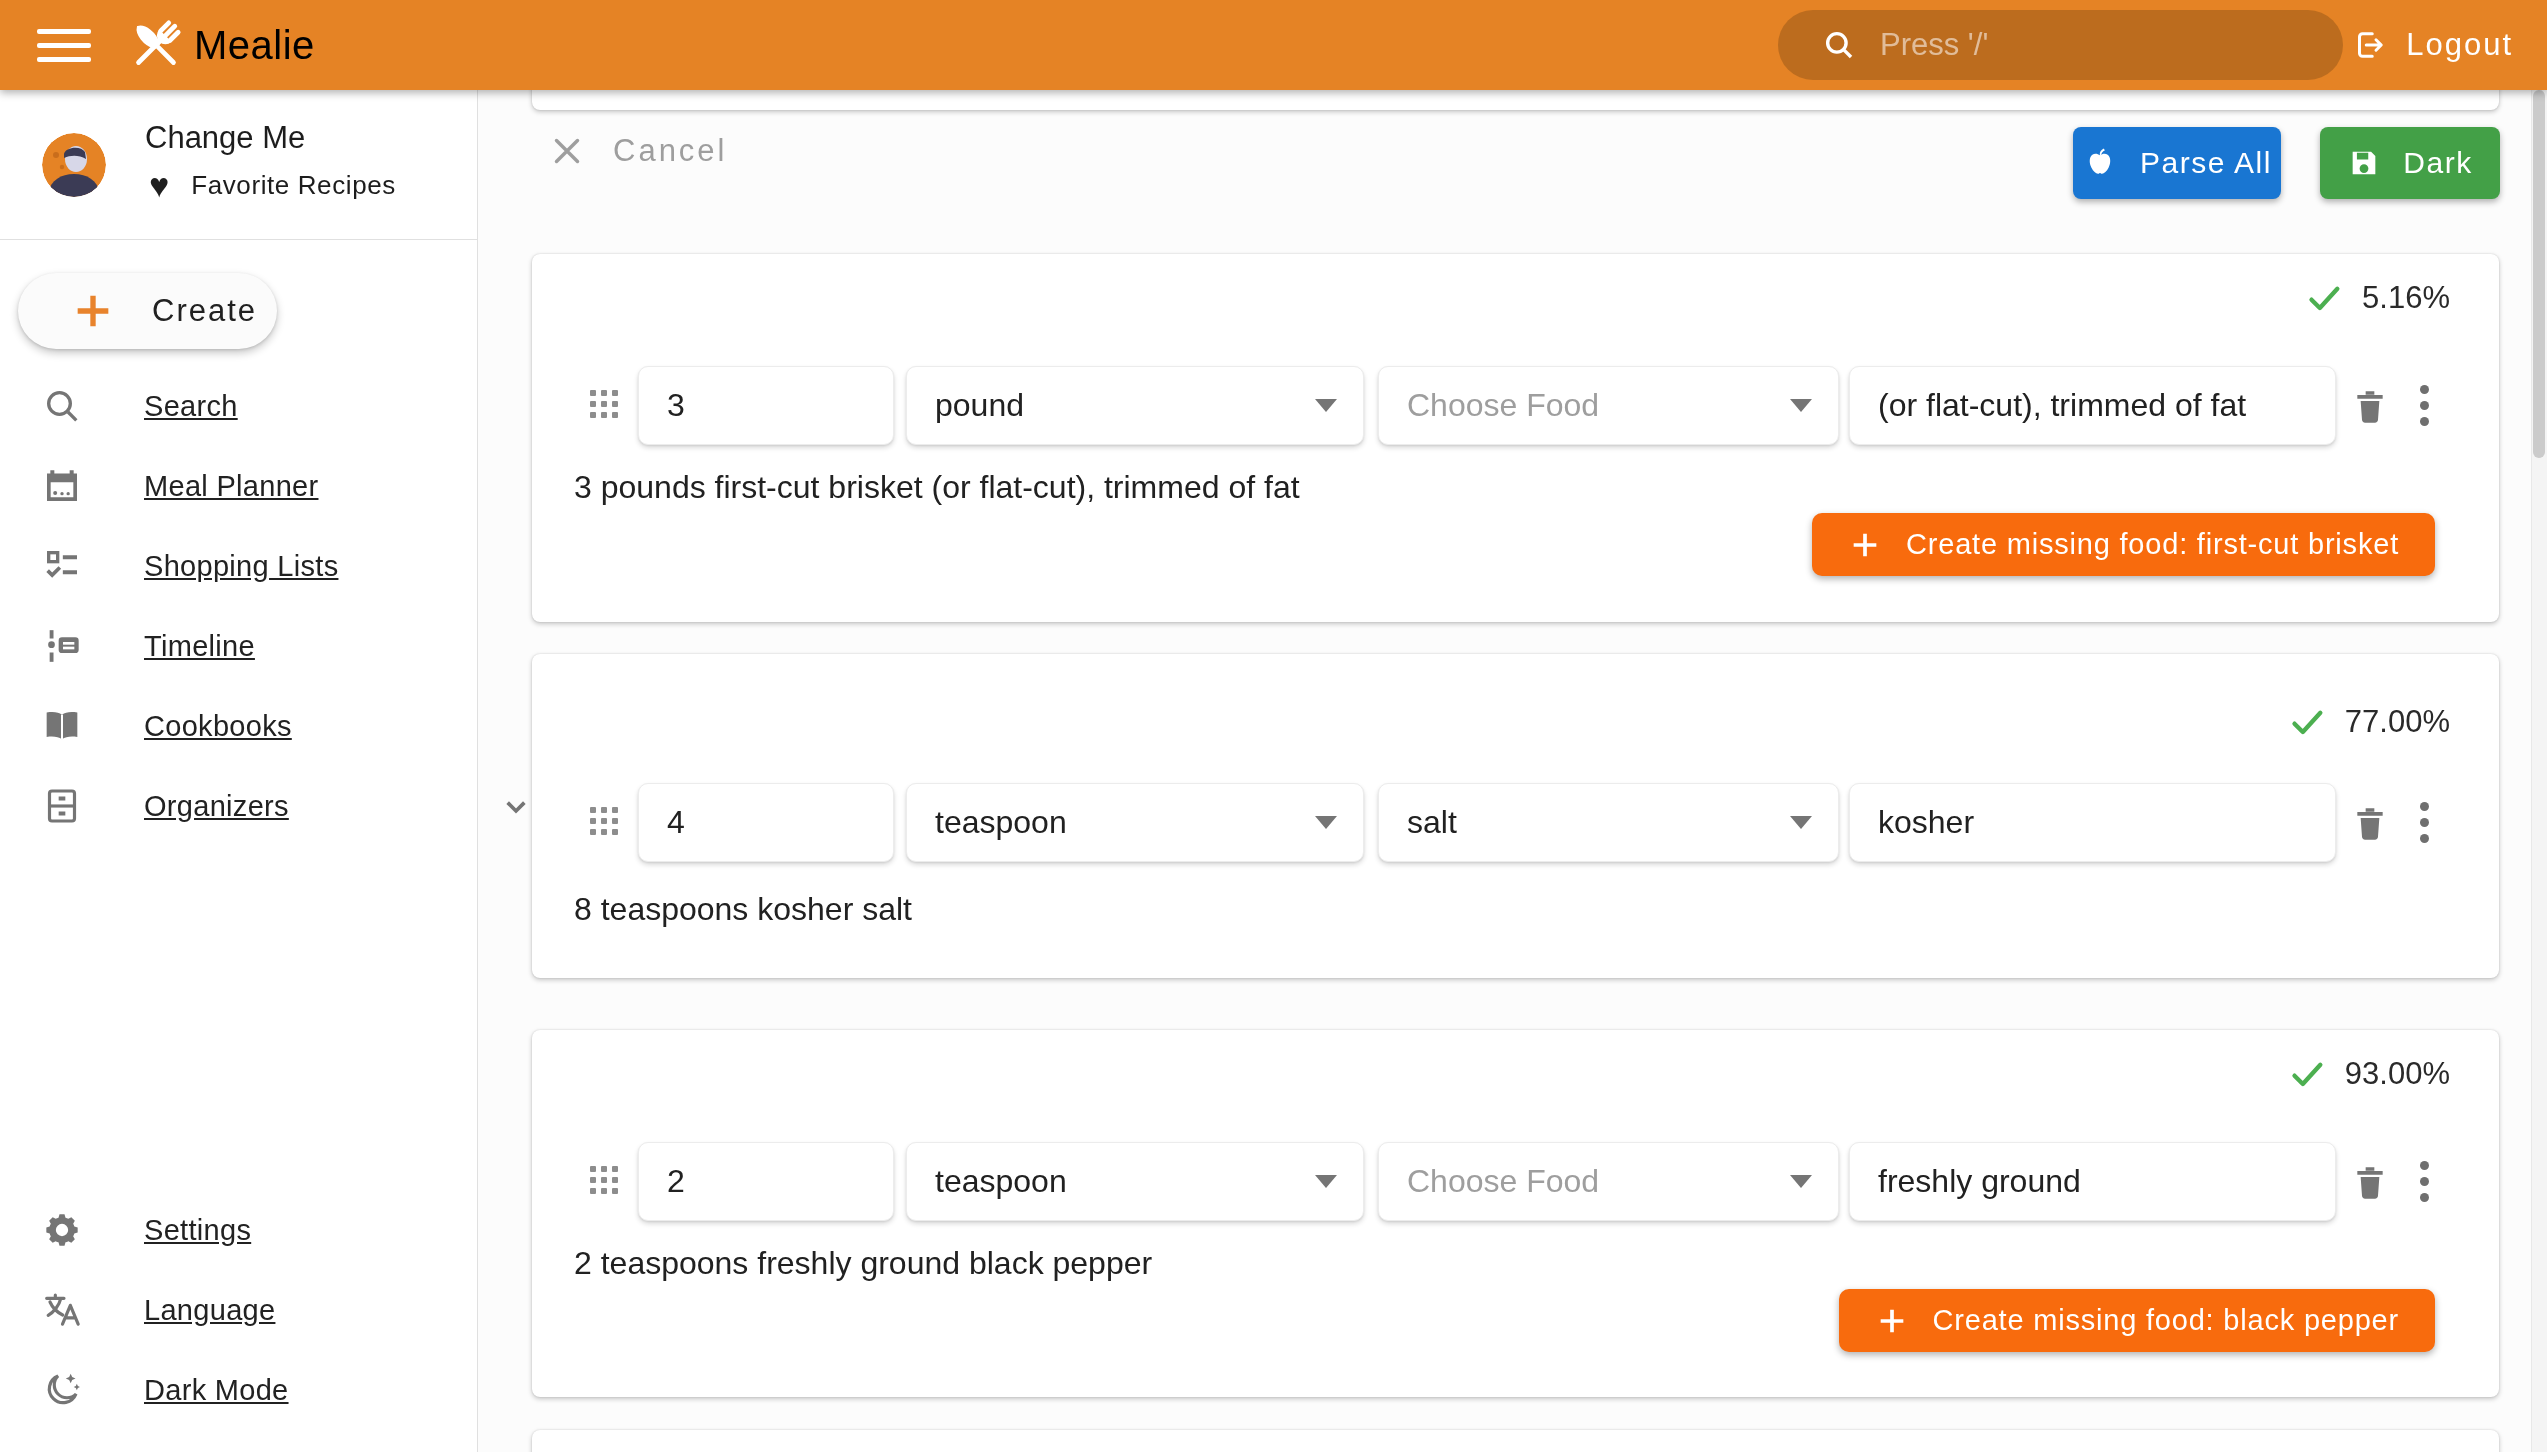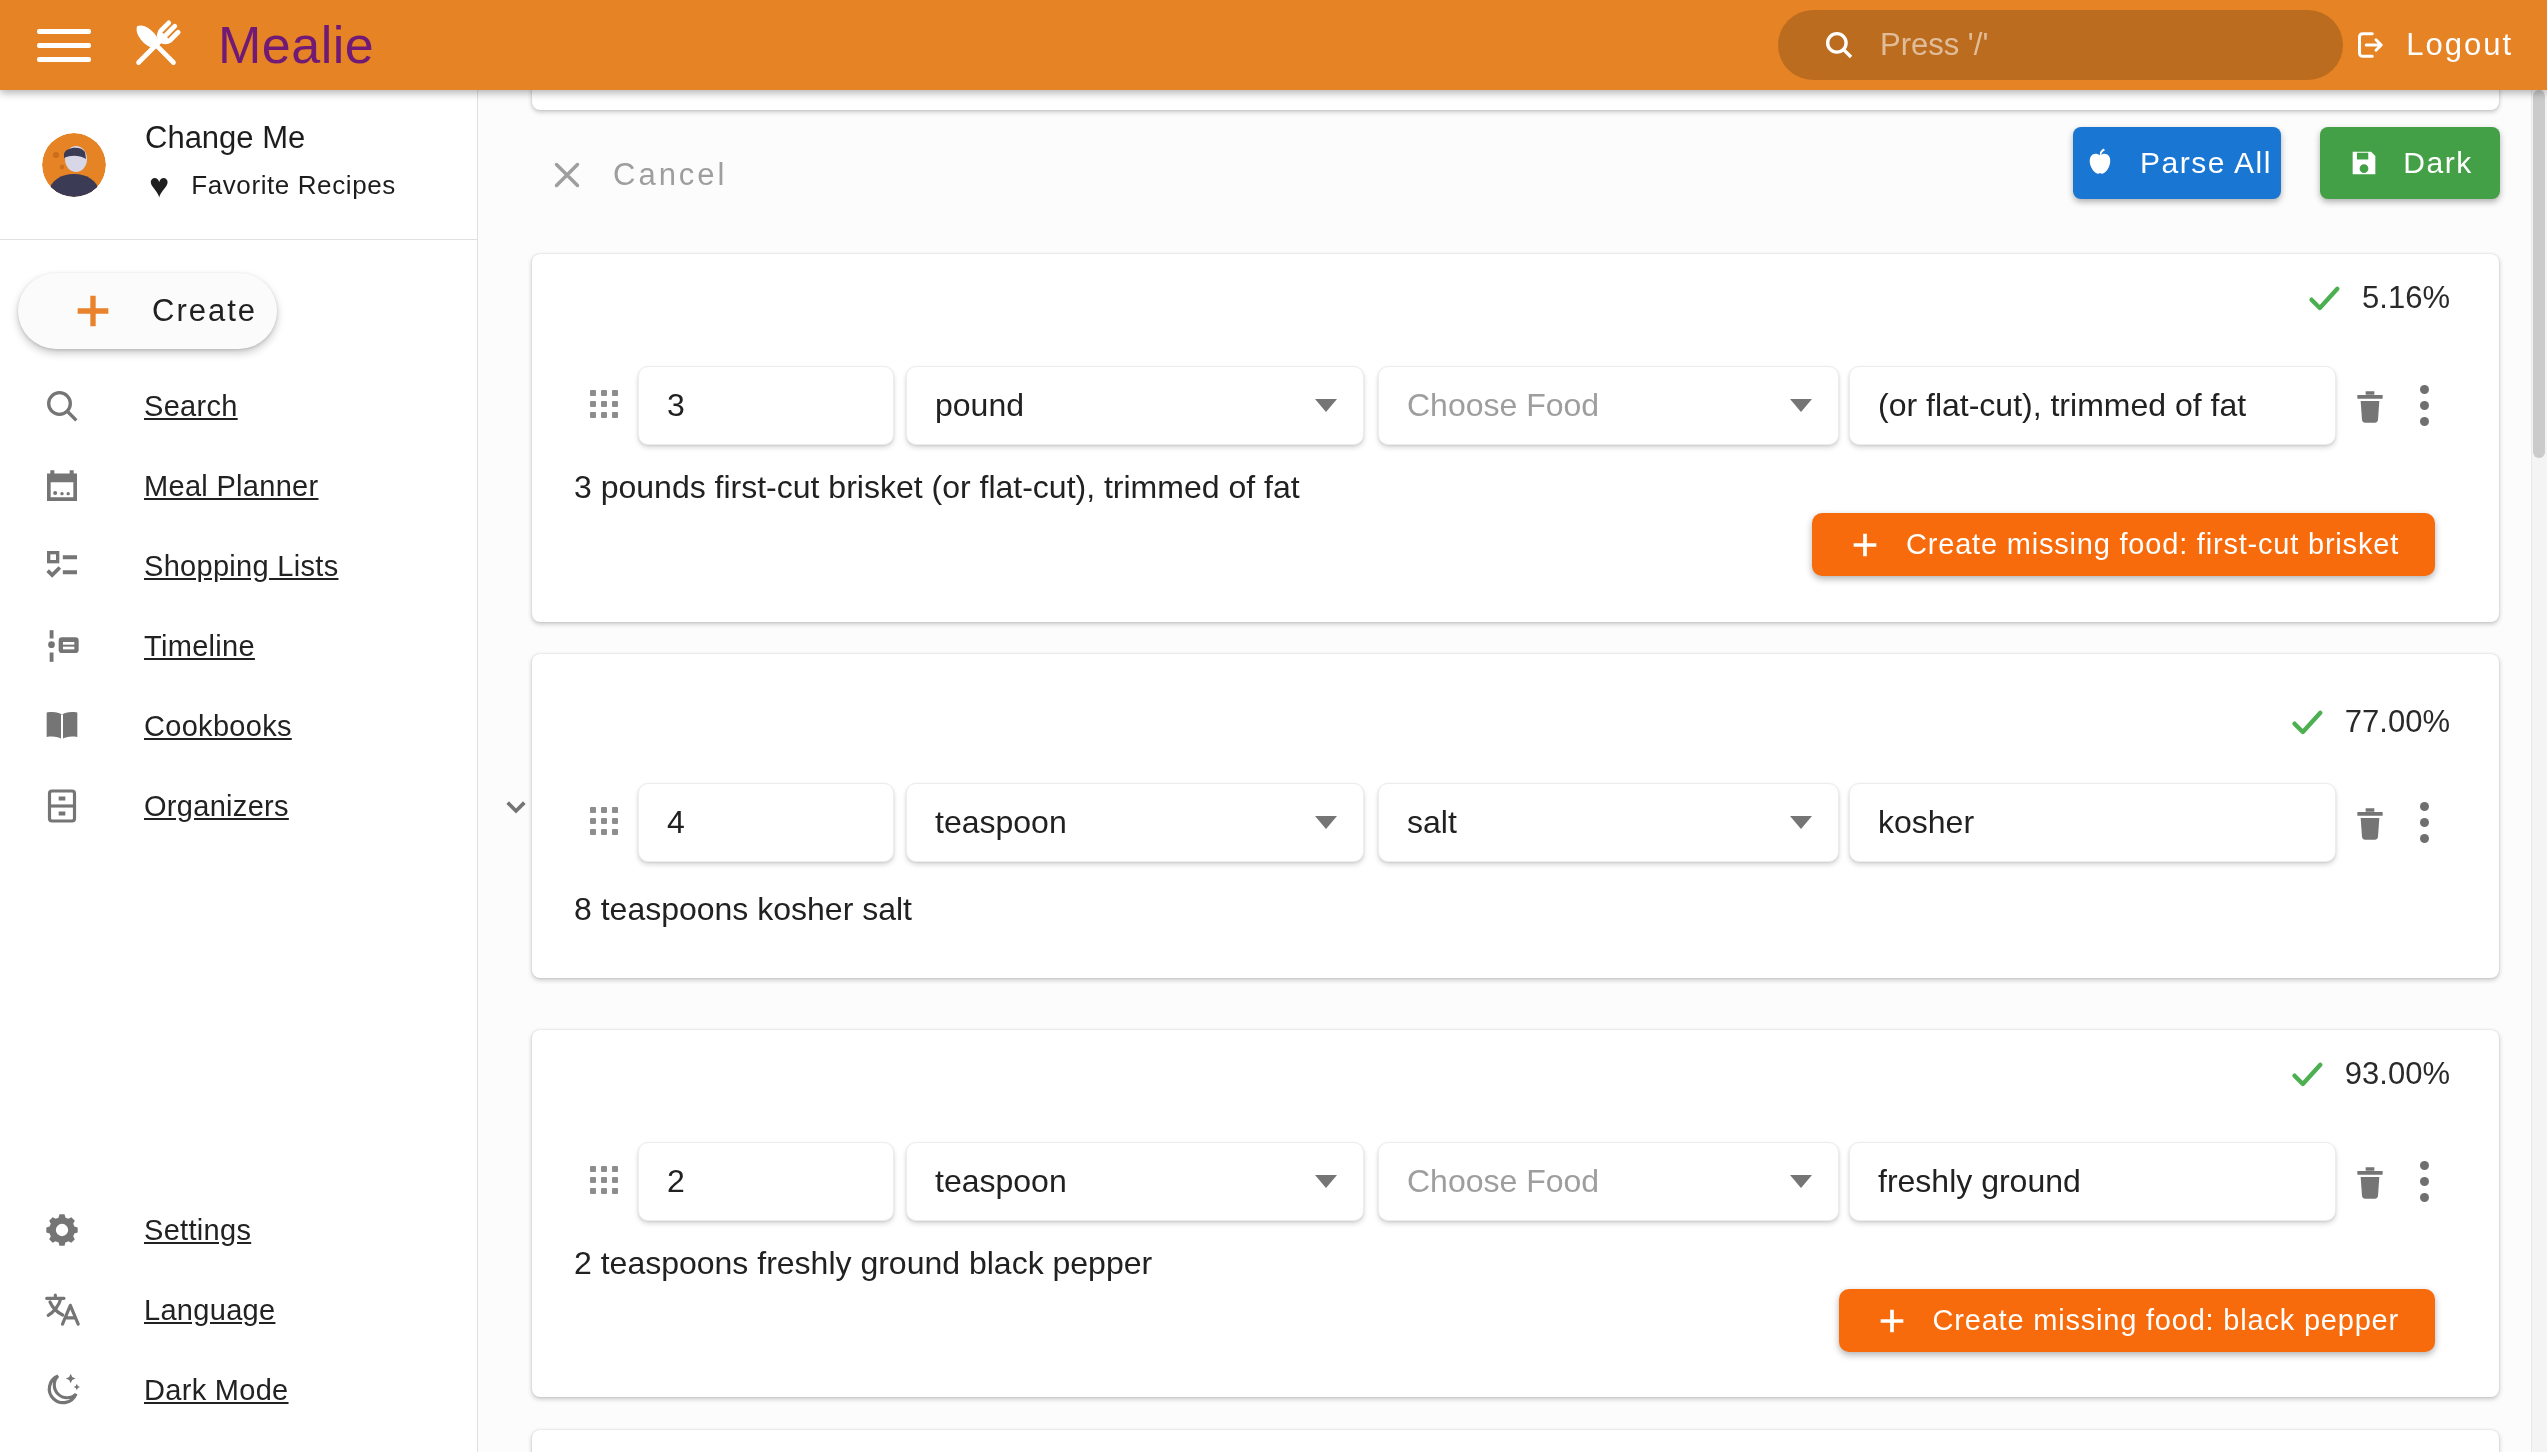--- a/index.html
+++ b/index.html
@@ -9,21 +9,21 @@
   *{margin:0;padding:0;box-sizing:border-box;}
   html,body{width:2547px;height:1453px;overflow:hidden;}
   body{font-family:"Liberation Sans","DejaVu Sans",sans-serif;background:#fcfcfc;position:relative;color:#212121;}
 
   
   .appbar{position:absolute;left:0;top:0;width:2547px;height:90px;background:var(--header_orange);
     z-index:30;display:flex;align-items:center;box-shadow:0 3px 8px rgba(0,0,0,.3);}
   .hamburger{margin-left:32px;width:64px;height:52px;display:flex;flex-direction:column;justify-content:center;gap:9px;cursor:pointer;background:none;border:none;}
   .hamburger span{display:block;width:54px;height:5px;background:#fff;border-radius:2px;margin:0 auto;}
   .logo{margin-left:22px;width:76px;height:76px;}
-  .app-title{color:#701a75;font-size:52px;font-weight:500;margin-left:24px;letter-spacing:0.5px;}
+  .app-title{color:#000000;font-size:40px;font-weight:500;letter-spacing:0.5px;}
   .searchbox{position:absolute;left:1778px;top:10px;width:565px;height:70px;border-radius:35px;
     background:var(--search_pill);display:flex;align-items:center;padding:0 30px;cursor:text;}
   .searchbox svg{flex:0 0 auto;margin-left:14px;}
   .searchbox input{flex:1;background:transparent;border:none;outline:none;color:#fff;font-size:31px;
     font-family:inherit;margin-left:24px;}
   .searchbox input::placeholder{color:rgba(255,255,255,.55);}
   .logout-btn{position:absolute;right:16px;top:0;height:90px;display:flex;align-items:center;gap:18px;
     background:none;border:none;color:#fff;font-size:31px;font-weight:500;letter-spacing:2px;padding:0 18px;cursor:pointer;font-family:inherit;}
 
   
@@ -49,21 +49,21 @@
   
   .main-bg{position:absolute;left:479px;top:90px;right:0;bottom:0;background:#fcfcfc;}
   .card{position:absolute;left:532px;width:1967px;background:#fff;border-radius:8px;
     box-shadow:0 2px 5px rgba(0,0,0,.22),0 0 2px rgba(0,0,0,.14);}
   .card-above{top:18px;height:92px;}
   .card-1{top:254px;height:368px;}
   .card-2{top:654px;height:324px;}
   .card-3{top:1030px;height:367px;}
   .card-4{top:1430px;height:80px;}
 
-  .cancel-btn{position:absolute;left:549px;top:133px;height:60px;display:flex;align-items:flex-end;gap:28px;
+  .cancel-btn{position:absolute;left:549px;top:133px;height:60px;display:flex;align-items:flex-start;gap:28px;
     background:none;border:none;cursor:pointer;font-family:inherit;}
   .cancel-btn .lbl{font-size:31px;font-weight:500;letter-spacing:3px;color:#9e9e9e;}
   .parse-btn,.save-btn{position:absolute;top:127px;height:72px;border:none;border-radius:8px;display:flex;
     align-items:center;justify-content:center;gap:22px;color:#fff;font-size:30px;font-weight:500;
     letter-spacing:1.5px;cursor:pointer;font-family:inherit;box-shadow:0 3px 6px rgba(0,0,0,.3);}
   .parse-btn{left:2073px;width:208px;background:var(--parse_blue);}
   .save-btn{left:2320px;width:180px;background:var(--save_green);}
 
   .conf-row{position:absolute;top:24px;right:49px;display:flex;align-items:center;gap:18px;}
   .card-2 .conf-row{top:48px;}

